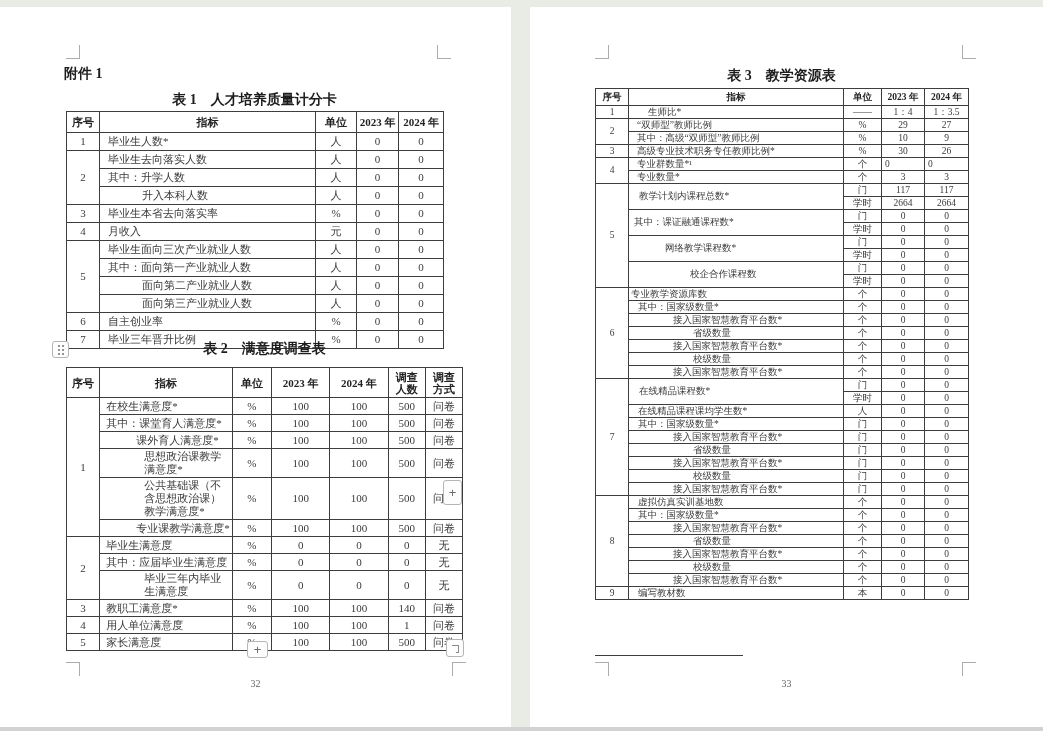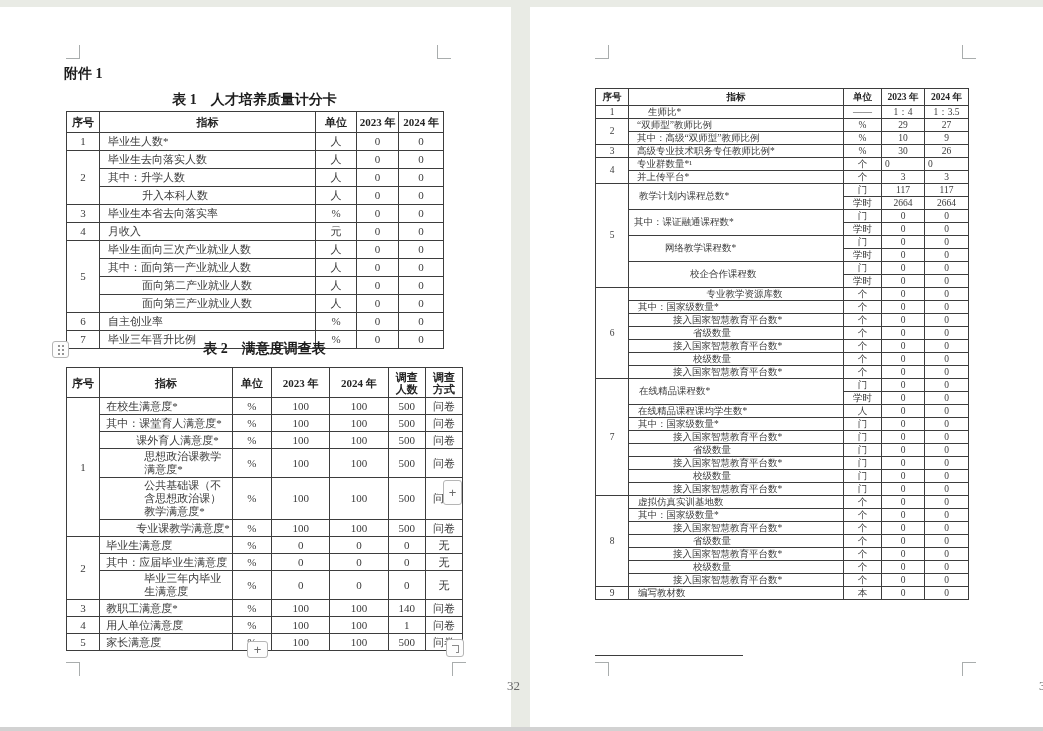--- a/index.html
+++ b/index.html
@@ -40,21 +40,21 @@
   #table1{left:66px;top:104px;width:377px;font-size:11px;}
   #table1 td{height:18px;line-height:13px;}
   #table1 th{height:21px;}
   #table2{left:66px;top:360px;width:397px;font-size:11px;}
   #table2 td{height:17px;line-height:13px;}
   #table2 th{height:30px;line-height:12px;}
   #table3{left:65px;top:81px;width:373px;font-size:9.5px;}
   #table3 td{height:13px;line-height:11px;padding:0 2px;}
   #table3 th{height:17px;}
 
-  .pgnum{position:absolute;width:100%;text-align:right;font-size:13px;color:#666;margin-left:9px;}
+  .pgnum{position:absolute;width:100%;text-align:center;font-size:10px;color:#666;}
   .pg-l{top:671px;}
   .pg-r{top:671px;}
 
   .fn-rule{position:absolute;left:65px;top:648px;width:148px;border-top:1px solid #3d3d3d;}
   .fn-text{position:absolute;left:65px;top:653px;width:390px;font-size:8.5px;color:#444;line-height:11px;}
 
   
   .ctl{
     position:absolute;background:#fdfdfd;border:1px solid #b5b5b5;border-radius:3px;
     color:#6a6a6a;display:flex;align-items:center;justify-content:center;
@@ -317,20 +317,21 @@
 
   <div class="pgnum pg-l">32</div>
 </div>
 
 <div class="page" id="page-right">
   <div class="crop tl" style="left:65px;top:38px;"></div>
   <div class="crop tr" style="left:432px;top:38px;"></div>
   <div class="crop bl" style="left:65px;top:655px;"></div>
   <div class="crop br" style="left:432px;top:655px;"></div>
 
+  <div class="tbl-title" id="t3-title">表 3　教学资源表</div>
   <table class="doc" id="table3">
       <colgroup>
         <col style="width: 33px;">
         <col style="width: 215px;">
         <col style="width: 38px;">
         <col style="width: 43px;">
         <col style="width: 44px;">
       </colgroup>
       <thead>
         <tr>
@@ -370,21 +371,21 @@
           <td>26</td>
         </tr>
         <tr>
           <td rowspan="2">4</td>
           <td style="text-align: left; padding-left: 8px;">专业群数量*¹</td>
           <td>个</td>
           <td style="text-align: left; padding-left: 3px;">0</td>
           <td style="text-align: left; padding-left: 3px;">0</td>
         </tr>
         <tr>
-          <td style="text-align: left; padding-left: 8px;">并上传平台*</td>
+          <td style="text-align: left; padding-left: 8px;">专业数量*</td>
           <td>个</td>
           <td>3</td>
           <td>3</td>
         </tr>
         <tr>
           <td rowspan="8">5</td>
           <td rowspan="2" style="text-align: left; padding-left: 10px;">教学计划内课程总数*</td>
           <td>门</td>
           <td>117</td>
           <td>117</td>
@@ -422,21 +423,21 @@
           <td>0</td>
           <td>0</td>
         </tr>
         <tr>
           <td>学时</td>
           <td>0</td>
           <td>0</td>
         </tr>
         <tr>
           <td rowspan="7">6</td>
-          <td style="text-align: center; padding-left: 19px;">专业教学资源库数</td>
+          <td style="text-align: left; padding-left: 2px;">专业教学资源库数</td>
           <td>个</td>
           <td>0</td>
           <td>0</td>
         </tr>
         <tr>
           <td style="text-align: left; padding-left: 9px;">其中：国家级数量*</td>
           <td>个</td>
           <td>0</td>
           <td>0</td>
         </tr>

